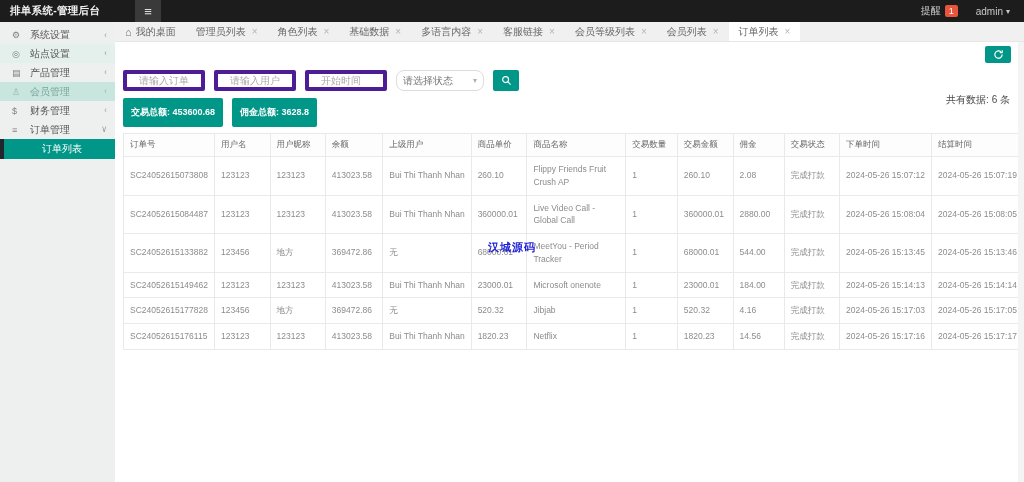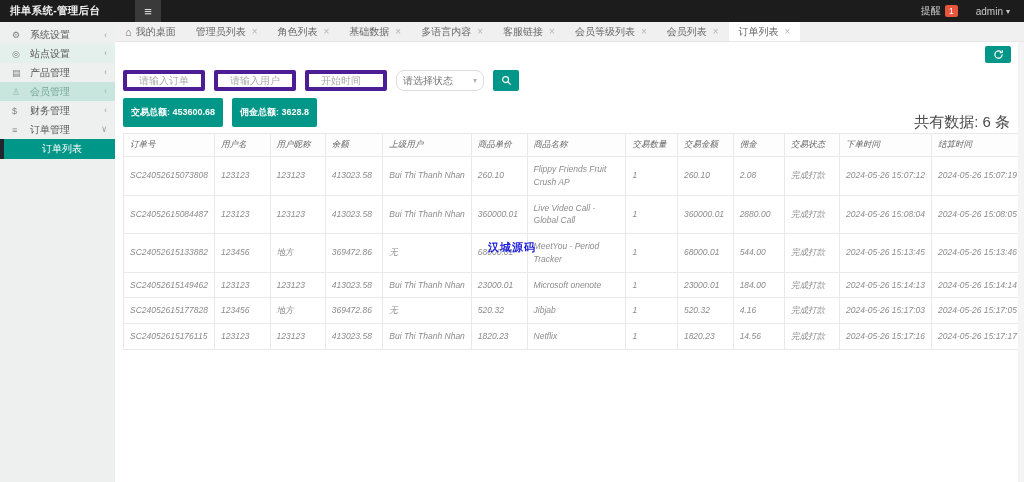--- a/index.html
+++ b/index.html
@@ -41,23 +41,23 @@
   .filter-row { display:flex; align-items:center; gap:9px; margin:28px 0 0 8px; }
   .f-input { width:82px; height:21px; border:4px solid #4c1d95; border-radius:2px; font-size:10px; padding:0 12px; color:#333; outline:none; font-family:inherit; }
   .f-input::placeholder { color:#a9a9a9; }
   .f-select { width:88px; height:21px; border:1px solid #dcdcdc; border-radius:8px; background:#fff; font-size:10px; color:#777; display:flex; align-items:center; justify-content:space-between; padding:0 6px; cursor:pointer; }
   .f-select .sel-arrow { color:#b0b0b0; font-size:8px; }
   .search-btn { width:26px; height:21px; background:#009688; border-radius:2px; display:flex; align-items:center; justify-content:center; cursor:pointer; }
 
   .totals-row { display:flex; gap:9px; margin:7px 0 0 8px; }
   .total-btn { background:#009688; color:#ffffff; font-size:9px; font-weight:bold; height:29px; display:flex; align-items:center; padding:0 8px; border-radius:2px; cursor:pointer; white-space:nowrap; }
 
-  .count-line { position:absolute; top:71px; right:14px; font-size:15px; color:#4a4a4a; }
-
-  table.orders { border-collapse:collapse; table-layout:fixed; margin:6px 0 0 8px; font-size:8.5px;font-style:italic; }
+  .count-line { position:absolute; top:51px; right:14px; font-size:10px; color:#4a4a4a; }
+
+  table.orders { border-collapse:collapse; table-layout:fixed; margin:6px 0 0 8px; font-size:8.5px; }
   table.orders th { border:1px solid #e9e9e9; background:#fdfdfd; color:#666; font-weight:normal; text-align:left; padding:5px 6px; white-space:nowrap; overflow:hidden; }
   table.orders td { border:1px solid #e9e9e9; color:#8c8c8c; padding:6px 6px; white-space:nowrap; overflow:hidden; line-height:1.5; }
   table.orders td.wrap { white-space:normal; }
 
   .watermark { position:absolute; left:488px; top:240px; color:#1f1fd8; font-weight:bold; font-size:11px; z-index:30; letter-spacing:1px; }
 
   .scroll-strip { position:absolute; top:42px; right:0; bottom:0; width:6px; background:#f4f4f4; }
 </style>
 </head>
 <body>

